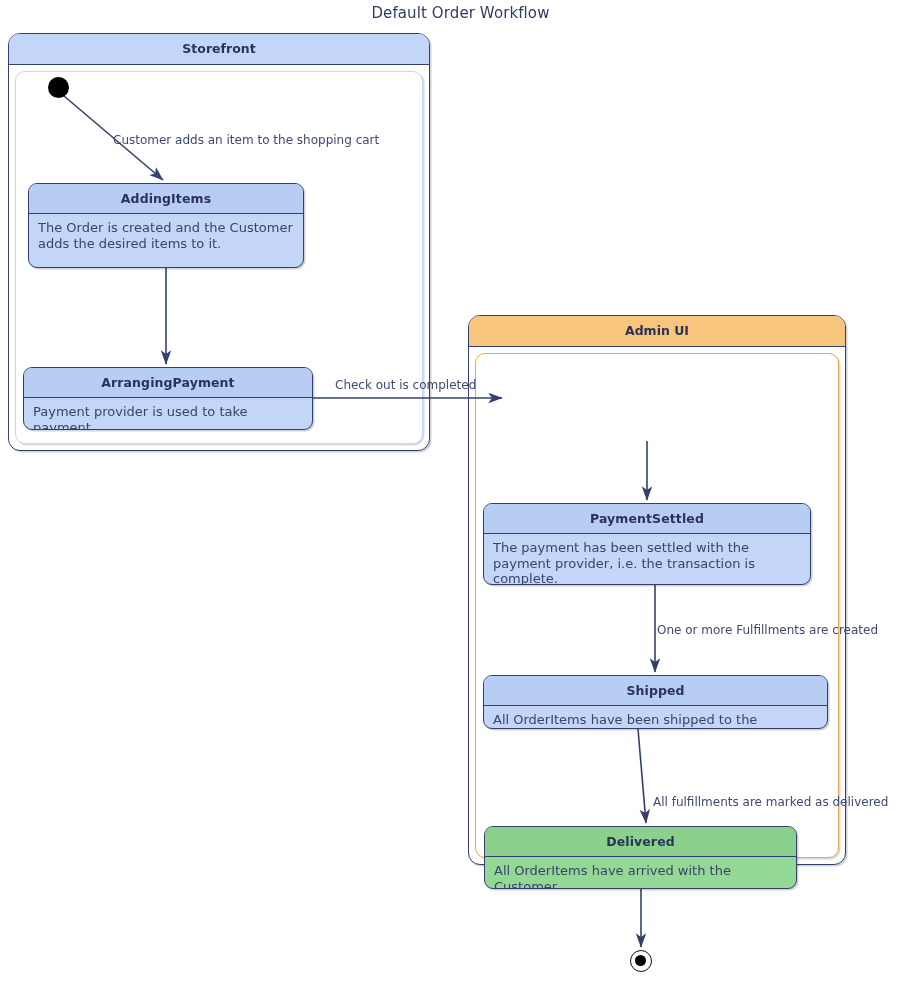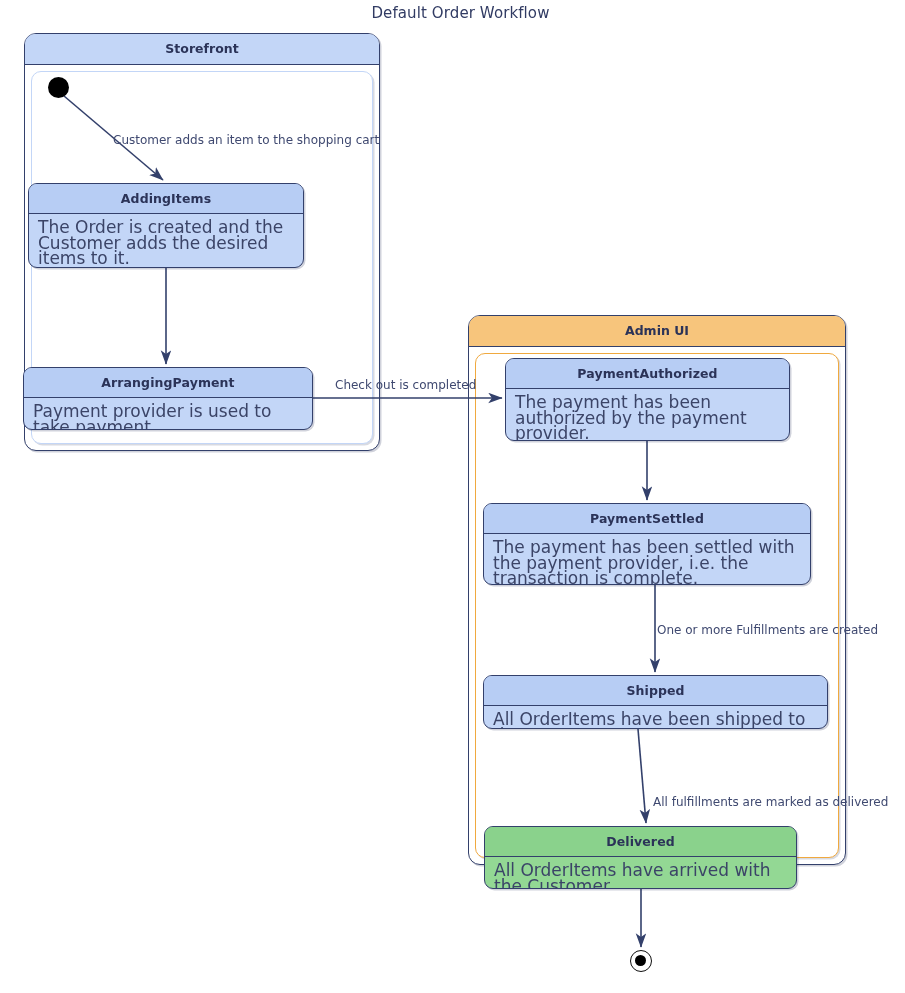--- a/index.html
+++ b/index.html
@@ -63,23 +63,23 @@
     position: absolute;
     box-sizing: border-box;
     left: 6px;
     right: 6px;
     top: 37px;
     bottom: 6px;
     border-radius: 10px;
     background: #ffffff;
   }
   #composite-storefront {
-    left: 24px;
+    left: 8px;
     top: 33px;
-    width: 356px;
+    width: 422px;
     height: 418px;
   }
   #composite-storefront > .composite-title {
     background: #c3d6f7;
   }
   #composite-storefront > .composite-body {
     border: 1.5px solid #c3d6f7;
     box-shadow: 1.5px 1.5px 0 rgba(40,50,90,0.18);
   }
   #composite-adminui {
@@ -109,21 +109,21 @@
     text-align: center;
     font-weight: bold;
     font-size: 12.5px;
     color: #2b3358;
     padding: 7px 6px 7px 6px;
     border-bottom: 1.5px solid #33406b;
     letter-spacing: 0.1px;
   }
   .state-desc {
     box-sizing: border-box;
-    font-size: 17px;
+    font-size: 13px;
     color: #3b4467;
     padding: 6px 9px 6px 9px;
     line-height: 15.5px;
   }
   .state.blue { background: #c3d6f7; }
   .state.blue .state-name { background: #b7cdf4; }
   .state.green { background: #93d894; }
   .state.green .state-name { background: #8ad28c; }
 
   #state-addingitems   { left: 28px;  top: 183px; width: 276px; height: 85px; }
@@ -222,24 +222,20 @@
   <div class="state blue" id="state-addingitems">
     <div class="state-name">AddingItems</div>
     <div class="state-desc">The Order is created and the Customer adds the desired items to it.</div>
   </div>
 
   <div class="state blue" id="state-arrangingpayment">
     <div class="state-name">ArrangingPayment</div>
     <div class="state-desc">Payment provider is used to take payment</div>
   </div>
 
-  <div class="state blue" id="state-paymentauthorized">
-    <div class="state-name">PaymentAuthorized</div>
-    <div class="state-desc">The payment has been authorized by the payment provider.</div>
-  </div>
 
   <div class="state blue" id="state-paymentsettled">
     <div class="state-name">PaymentSettled</div>
     <div class="state-desc">The payment has been settled with the payment provider, i.e. the transaction is complete.</div>
   </div>
 
   <div class="state blue" id="state-shipped">
     <div class="state-name">Shipped</div>
     <div class="state-desc">All OrderItems have been shipped to the Customer</div>
   </div>

